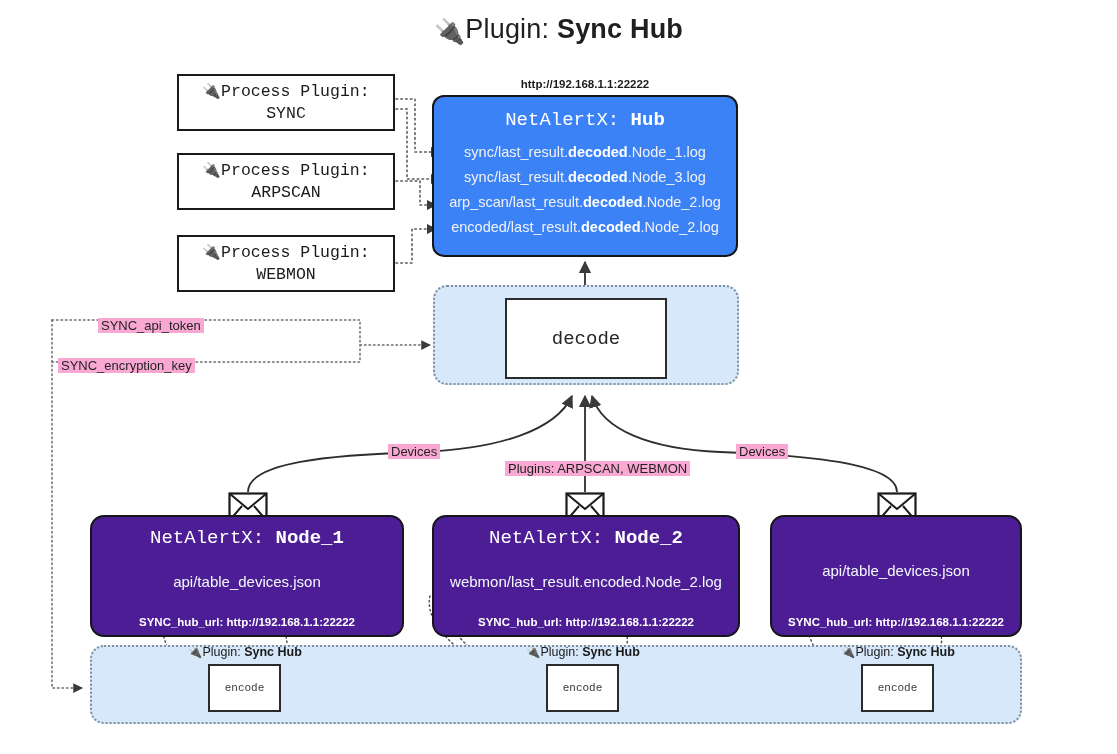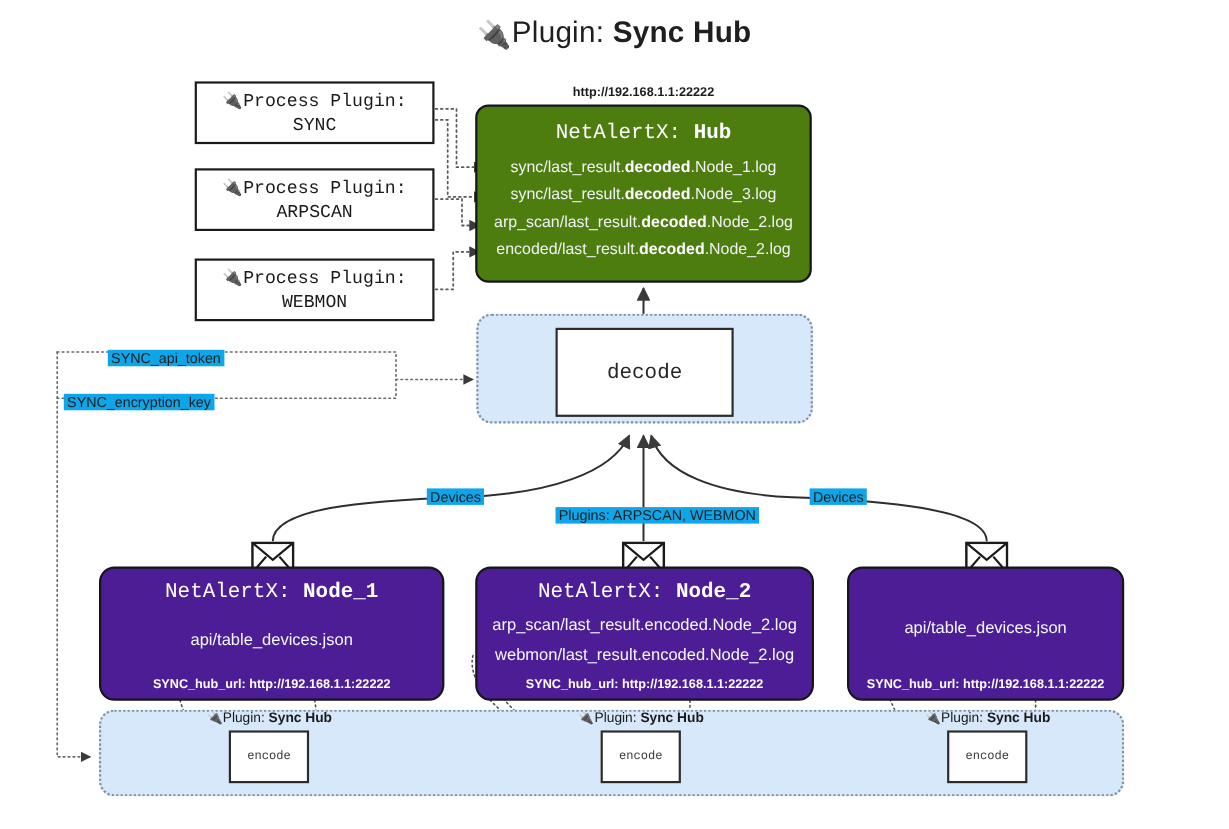--- a/index.html
+++ b/index.html
@@ -72,21 +72,21 @@
     text-align: center;
     font-size: 11.5px;
     font-weight: 600;
     color: #1c1c1c;
   }
   #hub {
     left: 432px;
     top: 95px;
     width: 306px;
     height: 162px;
-    background: #4d7c0f;
+    background: #3b82f6;
     border: 2.5px solid #16161a;
     border-radius: 12px;
     display: flex;
     flex-direction: column;
     align-items: center;
     padding-top: 12px;
   }
   #hub .hub-title {
     font-family: "Liberation Mono", "DejaVu Sans Mono", monospace;
     font-size: 19px;
@@ -186,21 +186,21 @@
     white-space: nowrap;
   }
   #node-1 { left: 90px; top: 515px; width: 314px; height: 122px; }
   #node-2 { left: 432px; top: 515px; width: 308px; height: 122px; }
   #node-3 { left: 770px; top: 515px; width: 252px; height: 122px; }
 
   
   .edge-label {
     font-size: 13px;
     color: #1f1f1f;
-    background: #0ea5e9;
+    background: #f9a8d4;
     white-space: nowrap;
     text-align: center;
     padding: 0 3px;
   }
   #lbl-devices-left  { left: 388px; top: 444px; }
   #lbl-devices-right { left: 736px; top: 444px; }
   #lbl-plugins-mid   { left: 505px; top: 461px; }
   #lbl-api-token     { left: 98px;  top: 318px; }
   #lbl-enc-key       { left: 58px;  top: 358px; }
 
@@ -345,21 +345,20 @@
       <div class="node-line">api/table_devices.json</div>
     </div>
     <div class="node-foot">SYNC_hub_url: http://192.168.1.1:22222</div>
   </div>
 
   <div id="node-2" class="node-abs node-box">
     <div class="node-title">
       <span>NetAlertX:</span> <b>Node_2</b>
     </div>
     <div class="node-lines">
-      <div class="node-line">arp_scan/last_result.encoded.Node_2.log</div>
       <div class="node-line">webmon/last_result.encoded.Node_2.log</div>
     </div>
     <div class="node-foot">SYNC_hub_url: http://192.168.1.1:22222</div>
   </div>
 
   <div id="node-3" class="node-abs node-box">
     <div class="node-lines">
       <div class="node-line">api/table_devices.json</div>
     </div>
     <div class="node-foot">SYNC_hub_url: http://192.168.1.1:22222</div>

